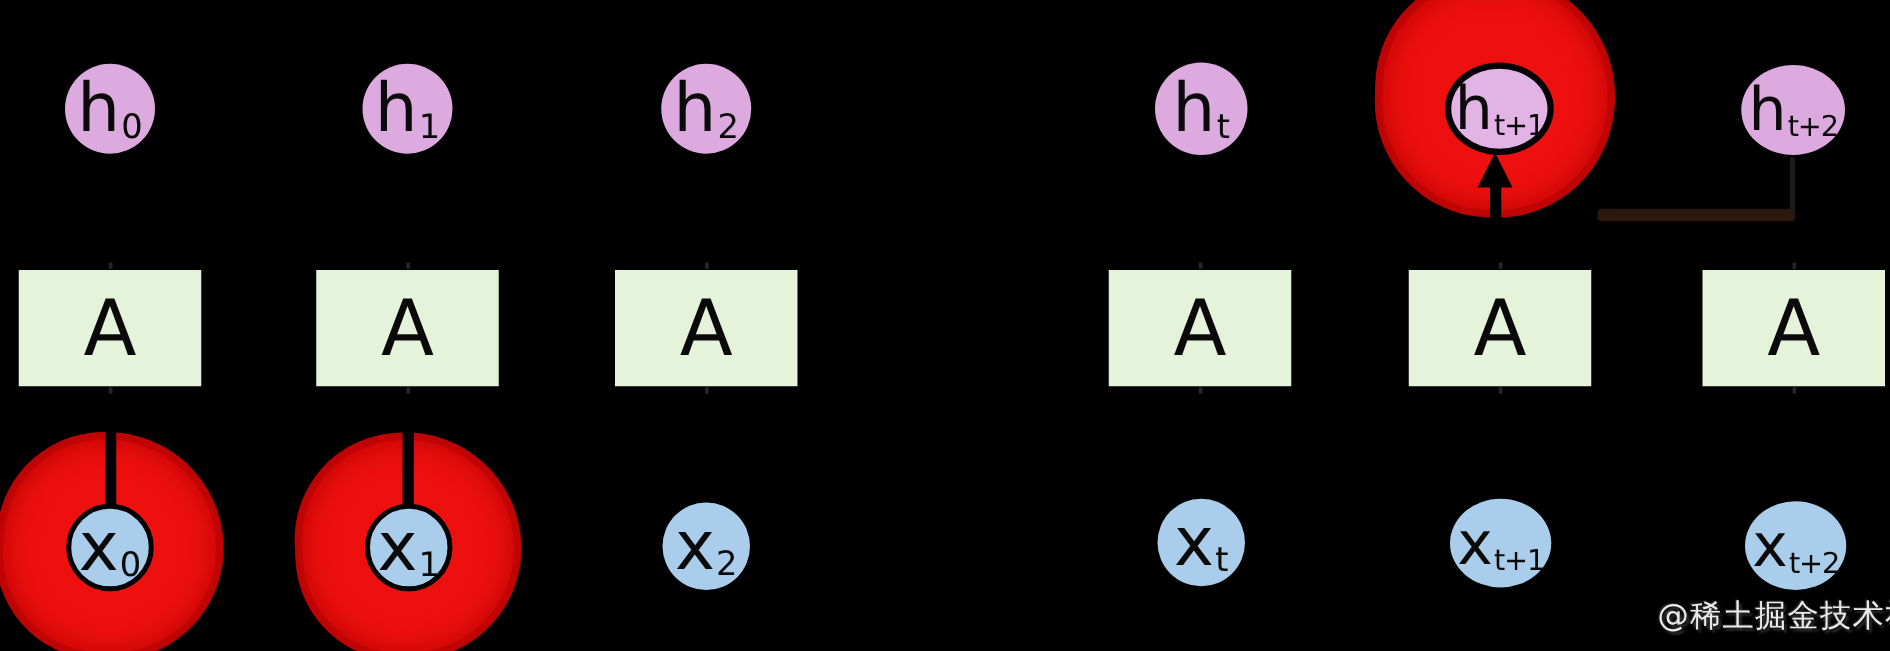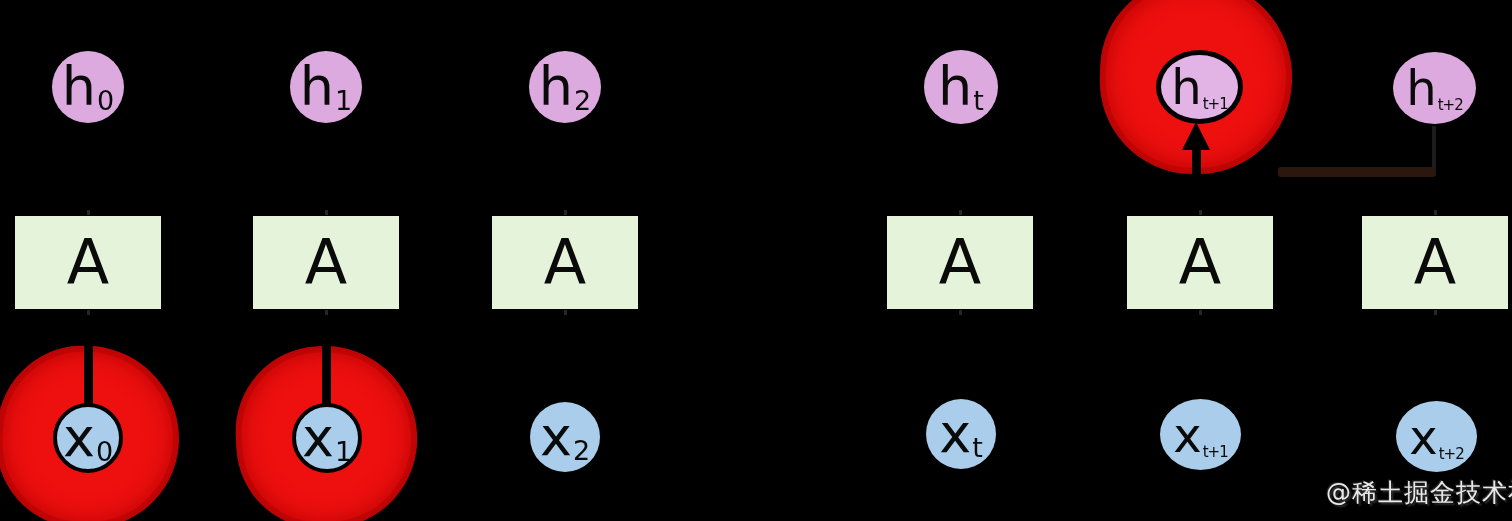--- a/index.html
+++ b/index.html
@@ -33,21 +33,21 @@
     position:absolute;top:216px;width:146px;height:93px;
     background:var(--cellfill,#e4f3da);
     display:flex;align-items:center;justify-content:center;
     color:#0a0a0a;font-size:62px;line-height:1;
   }
   
   .lbl{display:flex;align-items:baseline;color:#0a0a0a;line-height:1;}
   .lbl .main{font-size:54px;}
   .lbl .sub{font-size:27px;transform:translateY(5px);margin-left:1px;}
   .lbl.small .main{font-size:48px;}
-  .lbl.small .sub{font-size:15px;letter-spacing:-1px;}
+  .lbl.small .sub{font-size:23px;letter-spacing:-1px;}
   
   .slit{position:absolute;width:9px;background:#000;}
   .uparrow-line{position:absolute;width:9px;background:#000;}
   .uparrow-head{
     position:absolute;width:0;height:0;
     border-left:14px solid transparent;border-right:14px solid transparent;
     border-bottom:28px solid #000;
   }
   
   .smear{position:absolute;background:#2b170e;border-radius:3px;}

